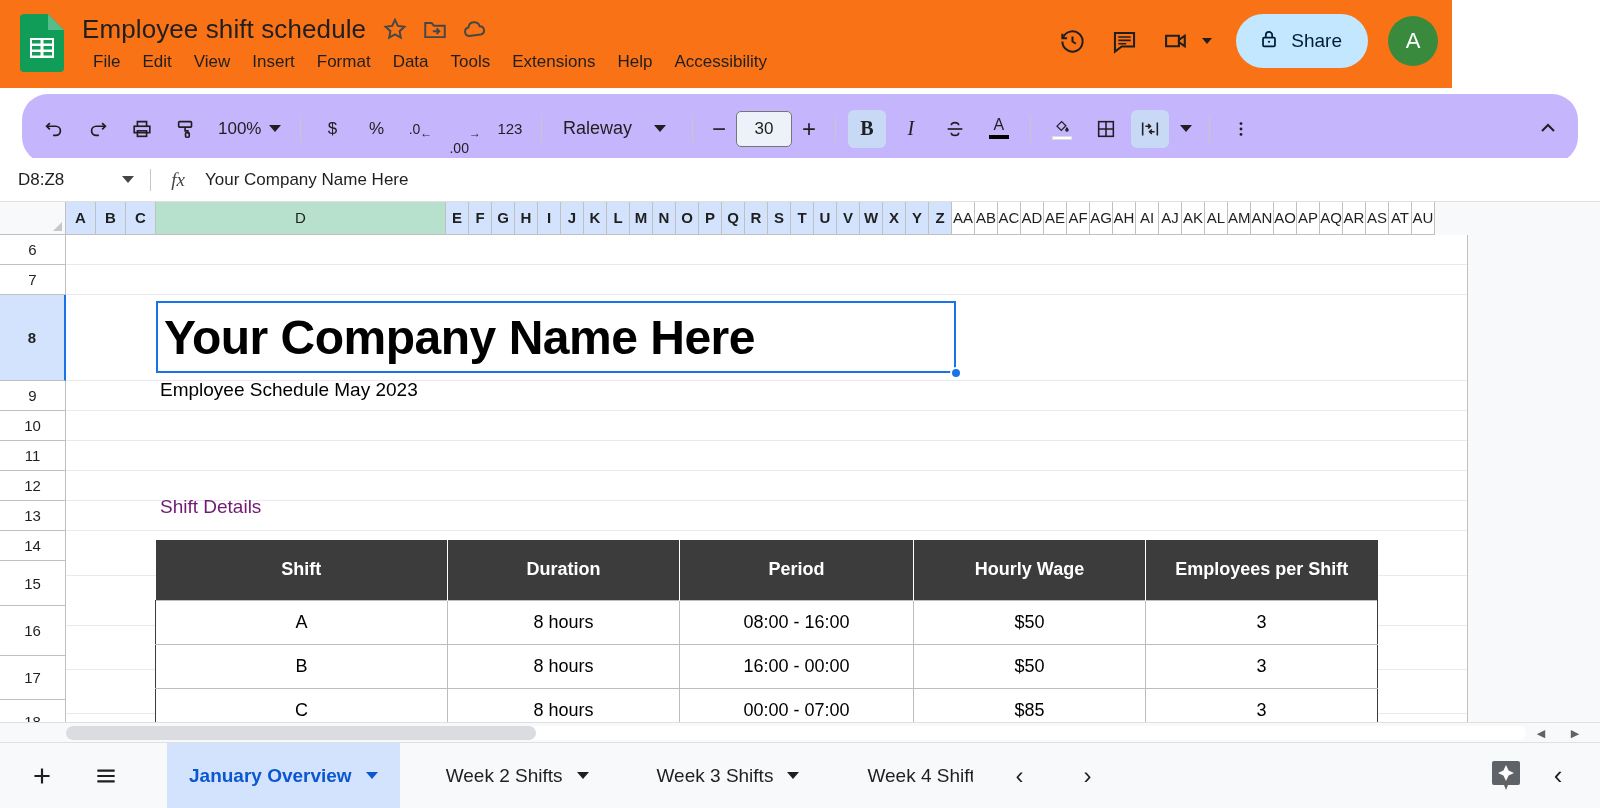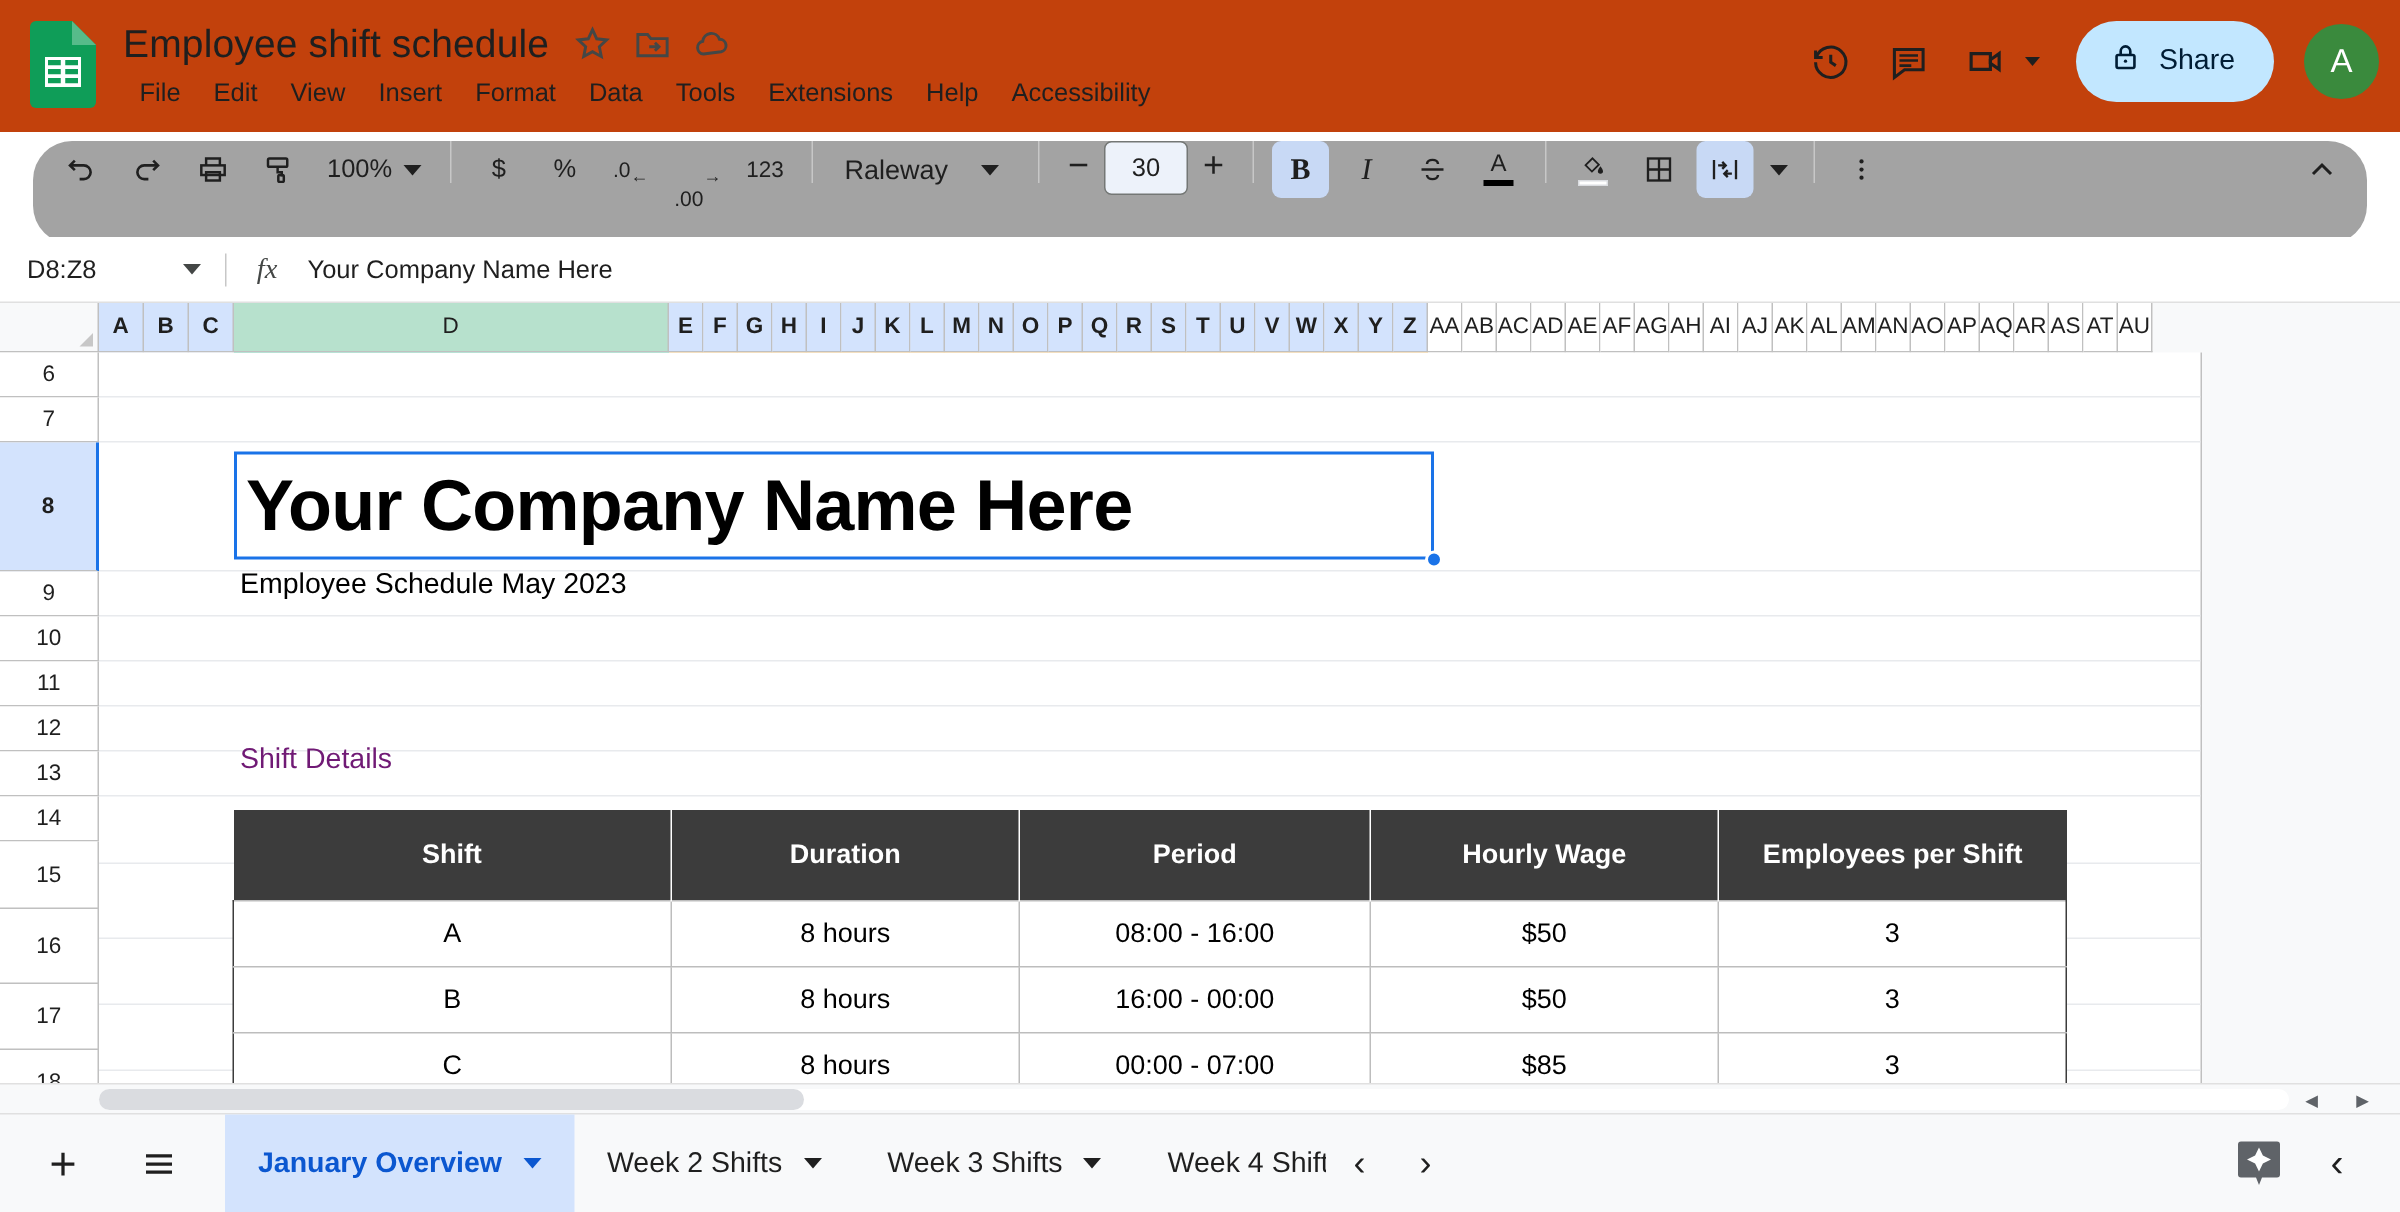--- a/index.html
+++ b/index.html
@@ -6,22 +6,22 @@
   html, body {
     width: 1600px; height: 808px;
     overflow: hidden;
     background: #ffffff;
     font-family: "Liberation Sans", sans-serif;
     -webkit-font-smoothing: antialiased;
   }
 
   
   .topbar {
-    position: absolute; top: 0; left: 0; width: 1600px; height: 88px;
-    background: #c2410c;
+    position: absolute; top: 0; left: 0; width: 1452px; height: 88px;
+    background: #f97316;
     display: flex; align-items: flex-start;
   }
   .docs-logo {
     position: absolute; left: 20px; top: 14px;
     width: 44px; height: 58px;
   }
   .doc-title-block { position: absolute; left: 80px; top: 8px; }
   .doc-title-row { display: flex; align-items: center; gap: 14px; height: 42px; }
   .doc-title {
     font-size: 26px; color: #1f1f1f; letter-spacing: .1px;
@@ -60,22 +60,22 @@
     width: 50px; height: 50px; border-radius: 50%;
     background: #3a8a3d; color: #ffffff;
     display: flex; align-items: center; justify-content: center;
     font-size: 22px; margin-left: 16px; cursor: pointer;
   }
 
   
   .toolbar-wrap {
     position: absolute; top: 94px; left: 22px;
     width: 1556px; height: 69px;
-    background: #a3a3a3; border-radius: 26px;
-    display: flex; align-items: flex-start; padding: 0 10px;
+    background: #c4b5fd; border-radius: 26px;
+    display: flex; align-items: center; padding: 0 10px;
   }
   .tb-btn {
     min-width: 38px; height: 38px; border-radius: 6px;
     display: flex; align-items: center; justify-content: center;
     cursor: pointer; color: #1f1f1f; font-size: 17px; padding: 0 4px;
     margin: 0 3px; position: relative;
   }
   .tb-btn.active { background: #c8d9f5; }
   .tb-sep { width: 1px; height: 28px; background: #c7c7c7; margin: 0 9px; }
   .zoom-ctl {
@@ -252,21 +252,21 @@
   .sheetbar {
     position: absolute; left: 0; top: 742px; width: 1600px; height: 66px;
     background: #f8f9fa; border-top: 1px solid #e0e0e0;
     display: flex; align-items: center;
   }
   .sb-icon {
     width: 44px; height: 44px; margin-left: 20px; border-radius: 50%;
     display: flex; align-items: center; justify-content: center;
     cursor: pointer; color: #1f1f1f;
   }
-  .tabs { display: flex; align-items: center; height: 100%; margin-left: 22px; }
+  .tabs { display: flex; align-items: center; height: 100%; margin-left: 39px; gap: 24px; }
   .tab {
     display: flex; align-items: center; gap: 14px; height: 100%;
     padding: 0 22px; font-size: 19px; color: #1f1f1f; cursor: pointer;
     white-space: nowrap;
   }
   .tab.active { background: #d3e3fd; color: #0b57d0; font-weight: bold; }
   .tab-caret {
     width: 0; height: 0; border-left: 6px solid transparent;
     border-right: 6px solid transparent; border-top: 7px solid currentColor;
     cursor: pointer;

